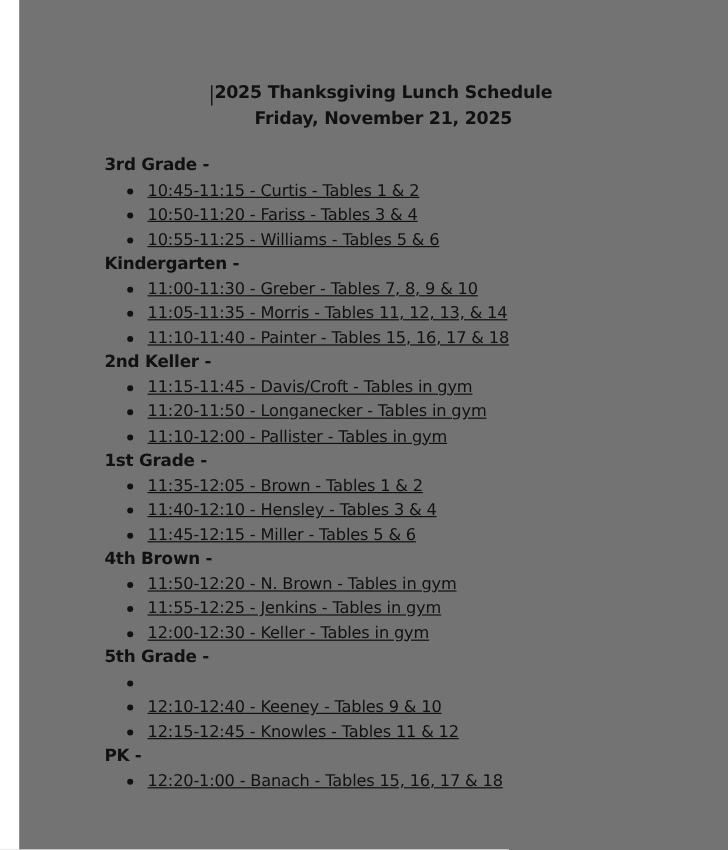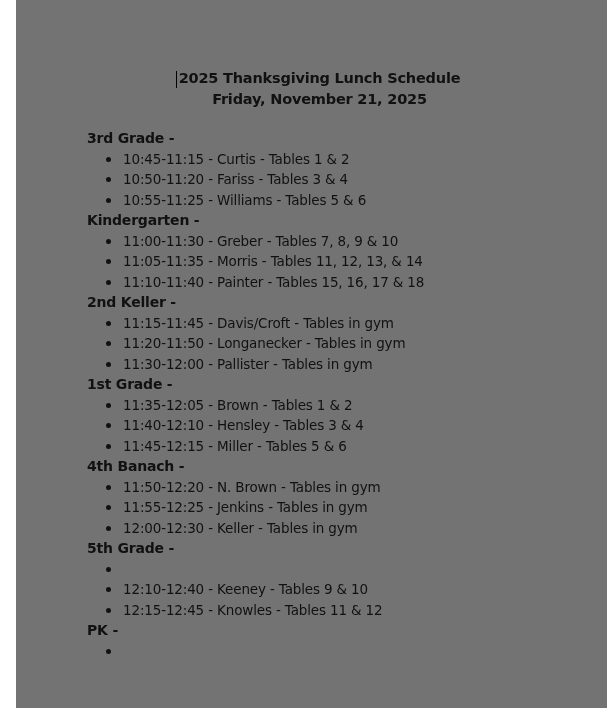--- a/index.html
+++ b/index.html
@@ -68,20 +68,21 @@
       padding: 0;
     }
     ul.items li {
       position: relative;
       height: 20.5px;
       line-height: 20.5px;
       font-size: 13.5px;
       padding-left: 36px;
       letter-spacing: -0.15px;
       white-space: nowrap;
+      text-decoration: underline;
     }
     .bullet {
       position: absolute;
       left: 19px;
       top: 8px;
       width: 5px;
       height: 5px;
       border-radius: 50%;
       background: #111;
     }
@@ -115,51 +116,51 @@
         <li><span class="bullet"></span><span>11:05-11:35 - Morris - Tables 11, 12, 13, &amp; 14</span></li>
         <li><span class="bullet"></span><span>11:10-11:40 - Painter - Tables 15, 16, 17 &amp; 18</span></li>
       </ul>
     </div>
 
     <div class="section">
       <div class="section-heading">2nd Keller -</div>
       <ul class="items">
         <li><span class="bullet"></span><span>11:15-11:45 - Davis/Croft - Tables in gym</span></li>
         <li><span class="bullet"></span><span>11:20-11:50 - Longanecker - Tables in gym</span></li>
-        <li><span class="bullet"></span><span>11:30-12:00 - Pallister - Tables in gym</span></li>
+        <li><span class="bullet"></span><span>11:10-12:00 - Pallister - Tables in gym</span></li>
       </ul>
     </div>
 
     <div class="section">
       <div class="section-heading">1st Grade -</div>
       <ul class="items">
         <li><span class="bullet"></span><span>11:35-12:05 - Brown - Tables 1 &amp; 2</span></li>
         <li><span class="bullet"></span><span>11:40-12:10 - Hensley - Tables 3 &amp; 4</span></li>
         <li><span class="bullet"></span><span>11:45-12:15 - Miller - Tables 5 &amp; 6</span></li>
       </ul>
     </div>
 
     <div class="section">
-      <div class="section-heading">4th Banach -</div>
+      <div class="section-heading">4th Brown -</div>
       <ul class="items">
         <li><span class="bullet"></span><span>11:50-12:20 - N. Brown - Tables in gym</span></li>
         <li><span class="bullet"></span><span>11:55-12:25 - Jenkins - Tables in gym</span></li>
         <li><span class="bullet"></span><span>12:00-12:30 - Keller - Tables in gym</span></li>
       </ul>
     </div>
 
     <div class="section">
       <div class="section-heading">5th Grade -</div>
       <ul class="items">
         <li><span class="bullet"></span></li>
         <li><span class="bullet"></span><span>12:10-12:40 - Keeney - Tables 9 &amp; 10</span></li>
         <li><span class="bullet"></span><span>12:15-12:45 - Knowles - Tables 11 &amp; 12</span></li>
       </ul>
     </div>
 
     <div class="section">
       <div class="section-heading">PK -</div>
       <ul class="items">
-        <li><span class="bullet"></span></li>
+        <li><span class="bullet"></span><span>12:20-1:00 - Banach - Tables 15, 16, 17 &amp; 18</span></li>
       </ul>
     </div>
   </div>
 </div>
 
 </body></html>

